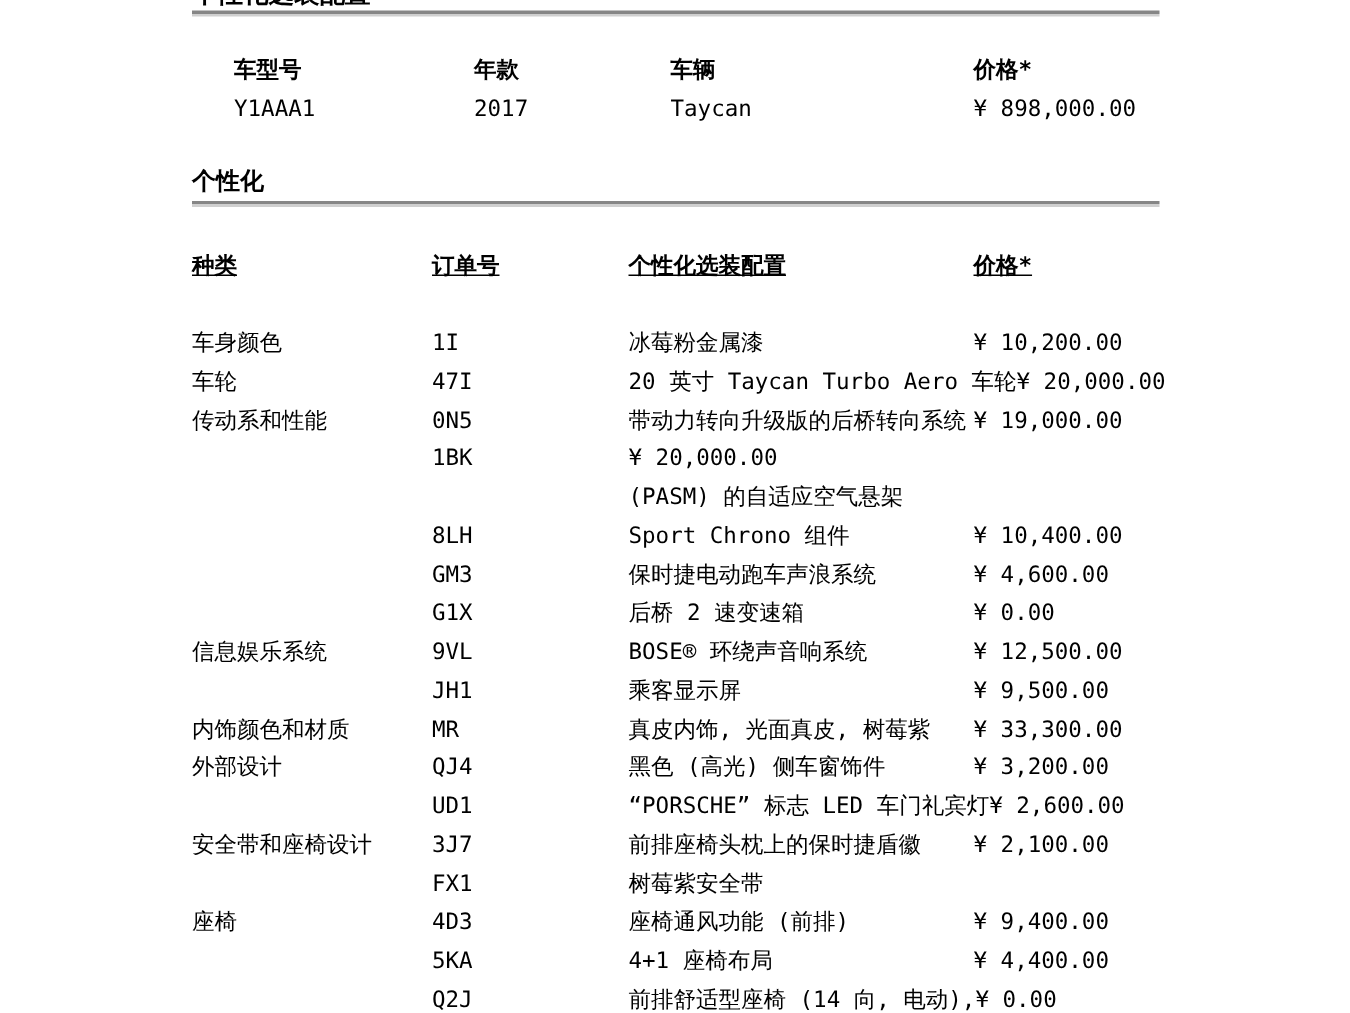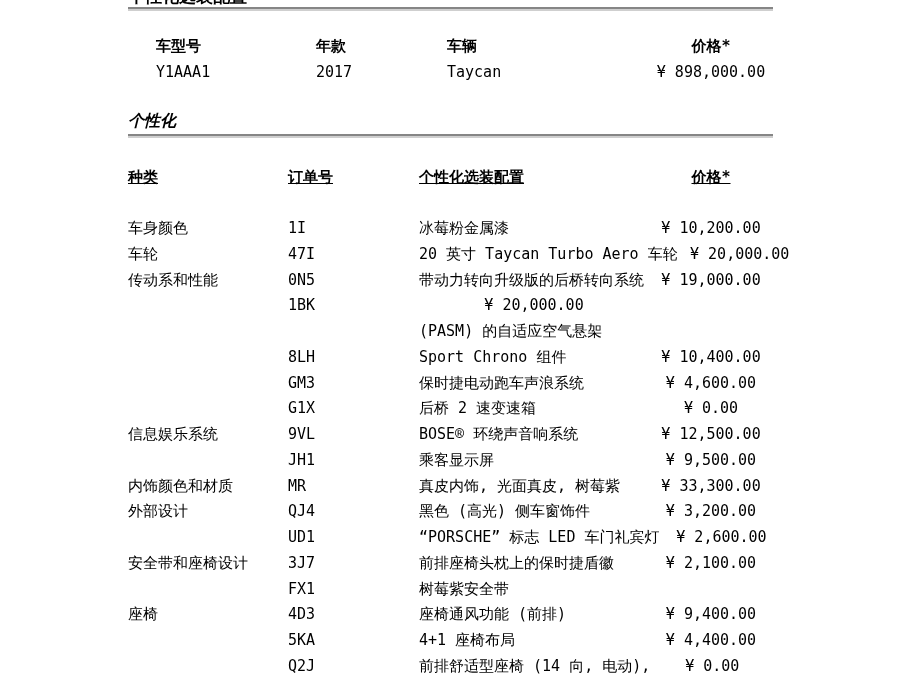--- a/index.html
+++ b/index.html
@@ -27,29 +27,28 @@
   .rule {
     height: 4px;
     background: linear-gradient(to bottom, #868686 0%, #868686 55%, #cfcfcf 55%, #cfcfcf 100%);
   }
   .grid {
     display: grid;
     grid-template-columns: 160px 131px 1fr 124px;
   }
   .row { line-height: 26px; font-size: 15px; }
   .cell { white-space: nowrap; }
-  .cell.price { text-align: center; }
+  .cell.price { text-align: left; }
   .hdr .cell { font-weight: bold; }
   .vehicle-section { margin-top: 22px; margin-left: 28px; }
   .section-title {
     margin-top: 26px;
     font-weight: bold;
     font-size: 16px;
     line-height: 20px;
-    font-style: italic;
   }
   .section-title + .rule { margin-top: 3px; }
   .pers-header { margin-top: 26px; text-decoration: underline; }
   .pers-rows { margin-top: 26px; }
   .pers-rows .row { line-height: 25.75px; }
 </style>
 </head>
 <body>
 
 <div class="page">

